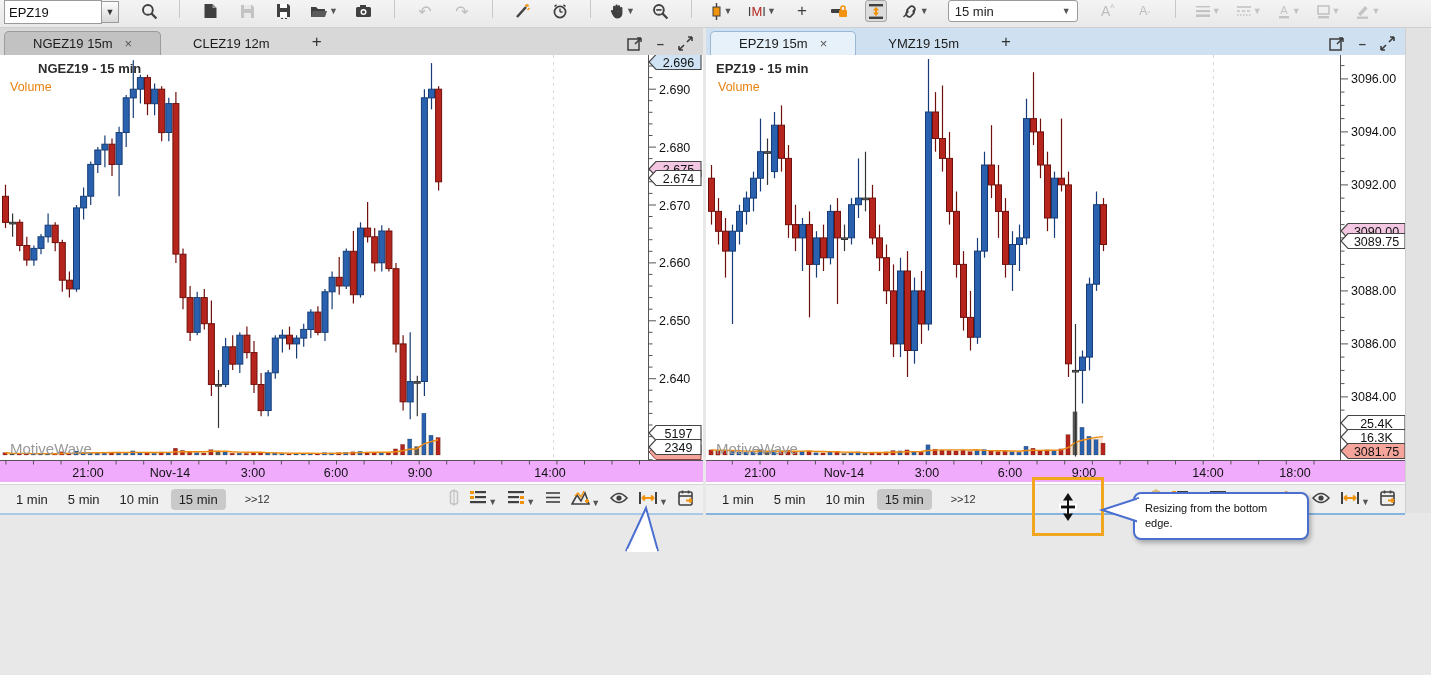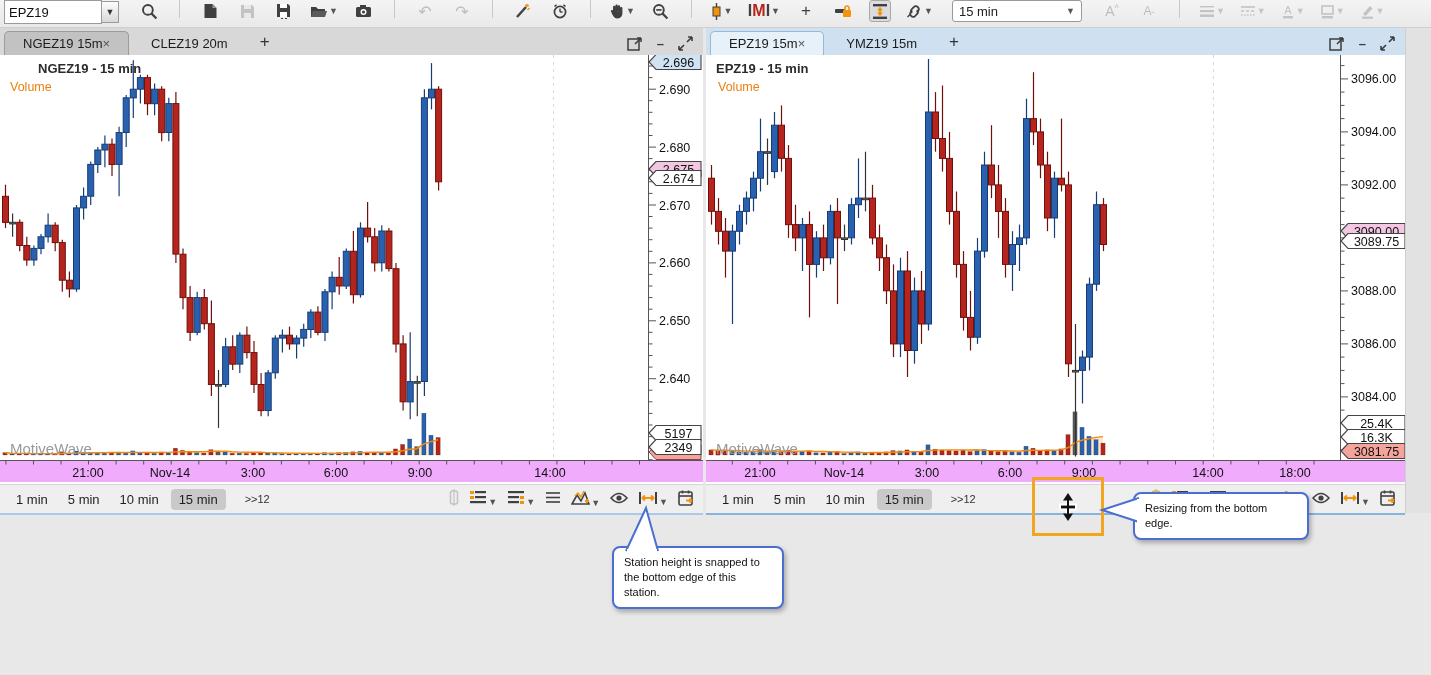--- a/index.html
+++ b/index.html
@@ -17,21 +17,21 @@
   .combo-arrow{width:17px;height:22px;background:linear-gradient(#fdfdfd,#d8d8d8);border:1px solid #9a9a9a;border-left:none;display:flex;align-items:center;justify-content:center;font-size:9px;color:#333;box-sizing:border-box;}
   #tf-select{display:flex;align-items:center;justify-content:space-between;width:130px;height:22px;background:#fff;border:1px solid #9a9a9a;border-radius:3px;padding:0 6px;box-sizing:border-box;margin:0 4px;flex:none;}
   
   .station{position:absolute;top:28px;height:485px;background:#fff;}
   #stationL{left:0;width:703px;border-bottom:2px solid #a9c9e6;}
   #stationR{left:706px;width:699px;border-bottom:2px solid #86b4de;}
   #right-gutter{position:absolute;left:1405px;top:28px;width:26px;height:485px;background:#e2e2e2;border-left:1px solid #cfcfcf;}
   .tabbar{position:absolute;left:0;top:0;width:100%;height:27px;display:flex;align-items:flex-end;box-sizing:border-box;}
   #stationL .tabbar{background:#d8d8d8;}
   #stationR .tabbar{background:#cfe1f1;}
-  .tab{display:flex;align-items:center;gap:0;height:23px;padding:0 18px;margin-left:4px;border-radius:5px 5px 0 0;font-size:13px;color:#1c1c1c;}
+  .tab{display:flex;align-items:center;gap:12px;height:23px;padding:0 28px;margin-left:4px;border-radius:5px 5px 0 0;font-size:13px;color:#1c1c1c;}
   #stationL .tab.active{background:#c2c2c2;border:1px solid #9c9c9c;border-bottom:none;}
   #stationR .tab.active{background:#e6f1fa;border:1px solid #9ab7d4;border-bottom:none;}
   .tab .close{font-size:13px;color:#555;}
   .addtab{font-size:17px;color:#333;margin-left:14px;margin-bottom:3px;}
   .winctl{margin-left:auto;display:flex;align-items:center;gap:14px;padding-right:10px;margin-bottom:4px;}
   .winctl .wi{color:#3c3c3c;display:inline-flex;}
   
   .plot{position:absolute;top:27px;background:#fff;}
   .paxis{position:absolute;top:27px;background:#fff;}
   .taxis{position:absolute;background:#f0abfc;}
@@ -144,21 +144,21 @@
       </span>
     <span class="sep"></span>
     <span class="ti">
         <svg width="11" height="17" viewBox="0 0 11 17">
           <line x1="5.5" y1="0" x2="5.5" y2="17" stroke="#404040" stroke-width="1.4"></line>
           <rect x="2" y="4" width="7" height="9" fill="#f2930d" stroke="#404040"></rect>
         </svg>
         <span class="dd">▼</span>
       </span>
     <span class="ti">
-        <span style="font-weight:bold;font-size:16px;color:#404040;">I<span style="color:#b5251d;">M</span>I</span>
+        <span style="font-weight:normal;font-size:13px;color:#404040;">I<span style="color:#b5251d;">M</span>I</span>
         <span class="dd">▼</span>
       </span>
     <span class="ti" style="font-size:17px;">+</span>
     <span class="ti">
         <svg width="18" height="16" viewBox="0 0 18 16">
           <rect x="1" y="6" width="10" height="4" rx="1" fill="#404040"></rect>
           <rect x="9" y="7" width="8" height="7" rx="1" fill="#f2930d"></rect>
           <path d="M11,7 v-2 a2,2 0 0 1 4,0 v2" fill="none" stroke="#f2930d" stroke-width="1.6"></path>
         </svg>
       </span>
@@ -281,21 +281,21 @@
     <span class="ti" style="font-size:15px;font-weight:bold;">»</span>
   </div>
 
   <div class="station" id="stationL">
     <div class="tabbar">
       <span class="tab active">
           <span>NGEZ19 15m</span>
           <span class="close">×</span>
         </span>
       <span class="tab">
-          <span>CLEZ19 20m</span>
+          <span>CLEZ19 12m</span>
         </span>
       <span class="addtab">+</span>
       <span class="winctl">
         <span class="wi">
             <svg width="16" height="15" viewBox="0 0 16 15">
               <rect x="1" y="3" width="11" height="11" fill="none" stroke="#3c3c3c" stroke-width="1.5"></rect>
               <path d="M8,8 L14,2 M14,2 h-4 M14,2 v4" stroke="#3c3c3c" stroke-width="1.5" fill="none"></path>
             </svg>
           </span>
         <span class="wi" style="font-weight:bold;">–</span>
@@ -1021,21 +1021,20 @@
         </g>
       <g fill="#111">
           <path d="M11,0 L6,7.5 H16 Z"></path>
           <path d="M11,28 L6,20.5 H16 Z"></path>
           <rect x="10" y="4" width="2" height="20"></rect>
           <rect x="4" y="12.6" width="14" height="2.8"></rect>
         </g>
     </svg>
   </div>
 
-  <div class="callout" id="callout-snap"><span>Station height is snapped to the bottom edge of this station.</span></div>
   <svg class="tail" style="left:616px;top:504px;" width="48" height="48">
       <path d="M10,47 L30,4 L42,47" fill="#fff" stroke="#4a6fd0" stroke-width="2"></path>
       <rect x="11" y="45" width="30" height="4" fill="#fff"></rect>
     </svg>
 
   <div class="callout" id="callout-resize"><span>Resizing from the bottom edge.</span></div>
   <svg class="tail" style="left:1098px;top:495px;" width="42" height="30">
       <path d="M41,3 L4,15 L41,27" fill="#fff" stroke="#4a6fd0" stroke-width="2"></path>
       <rect x="39" y="4" width="4" height="24" fill="#fff"></rect>
     </svg>

